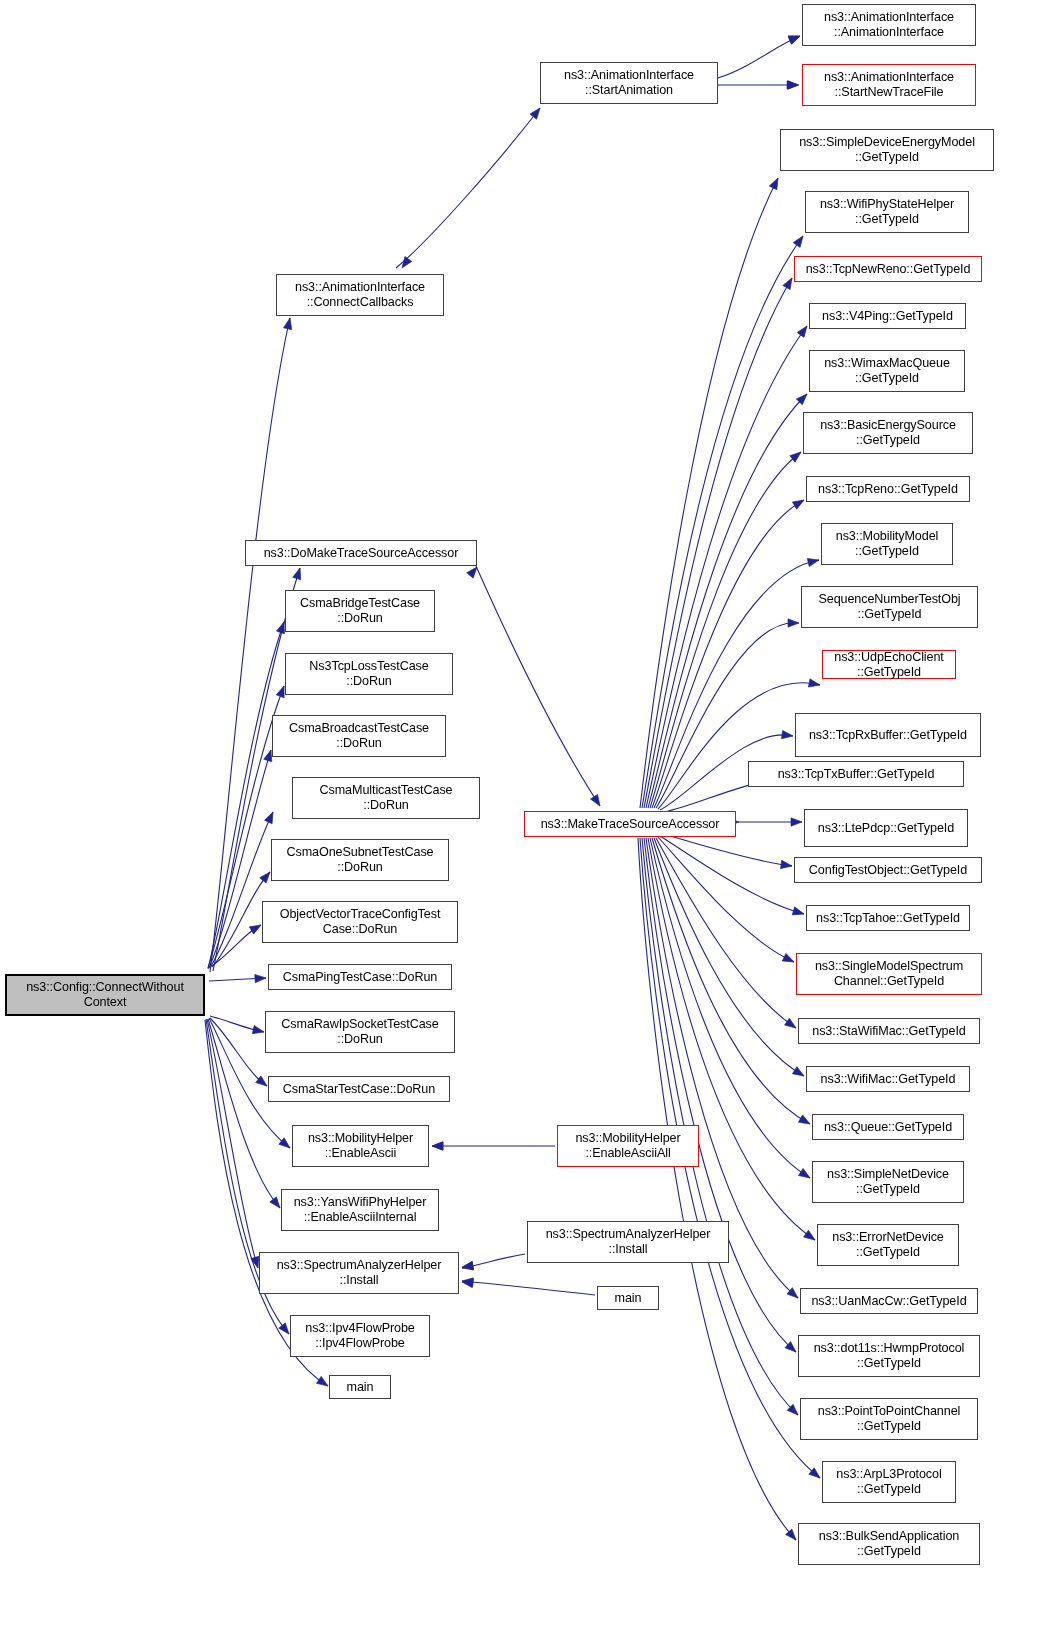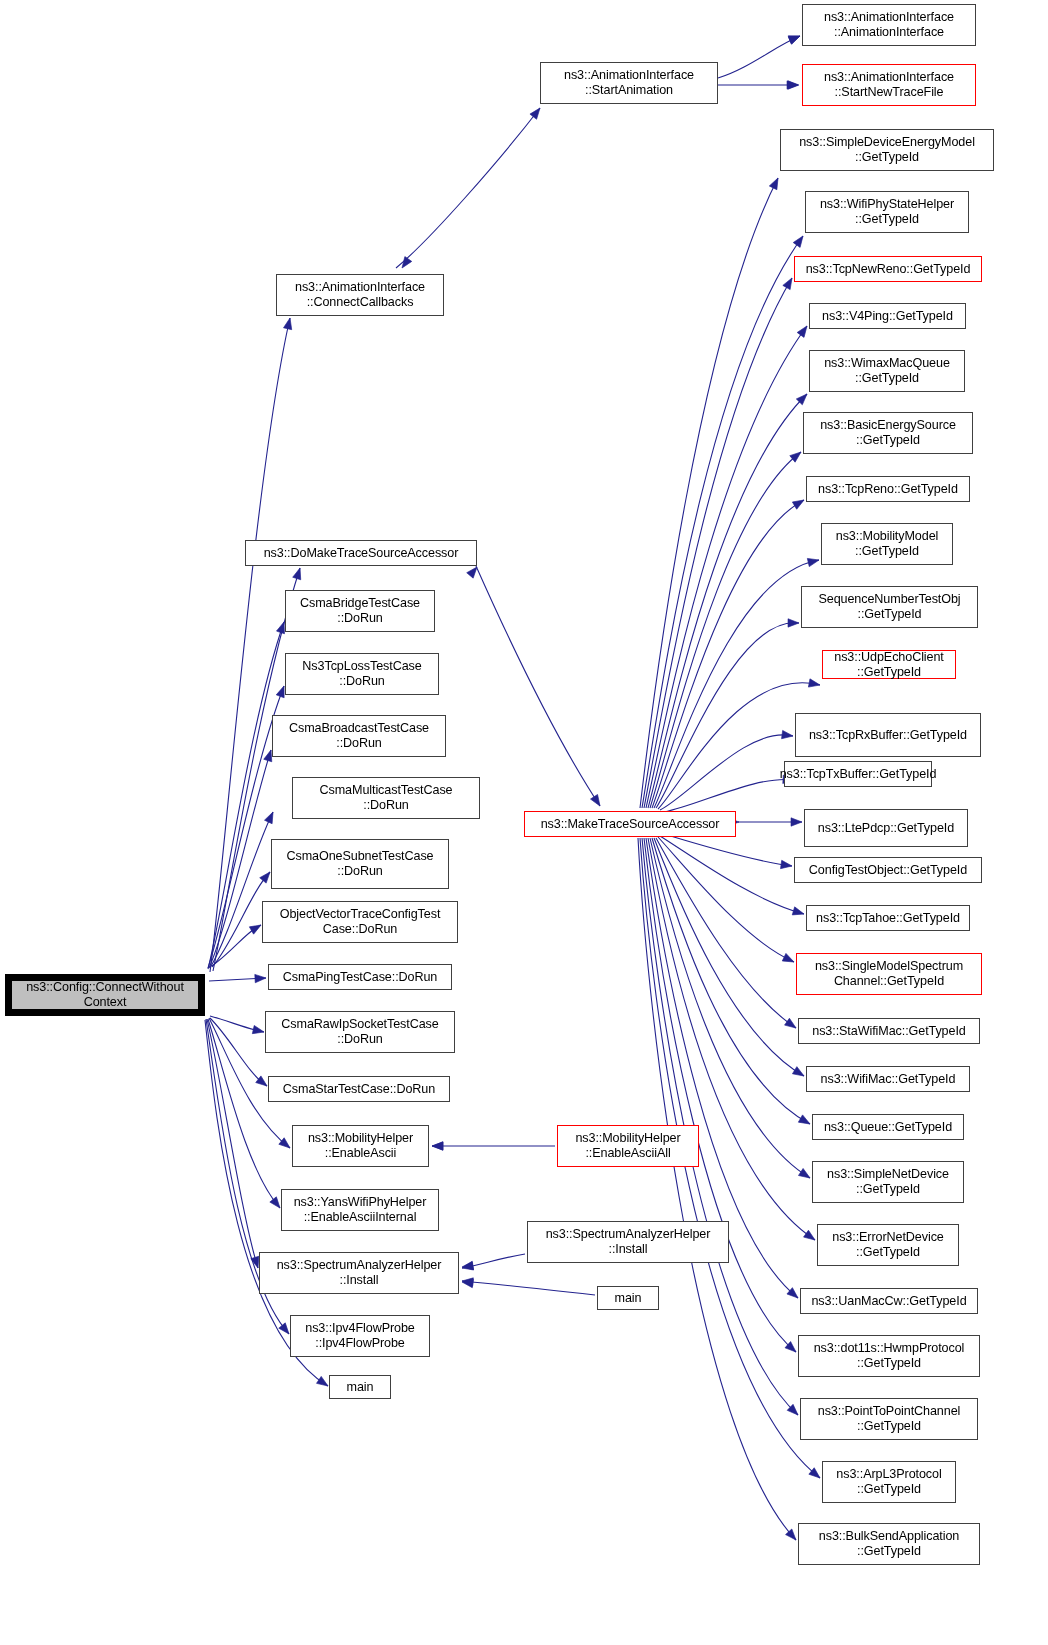--- a/index.html
+++ b/index.html
@@ -34,21 +34,21 @@
     color: #000000;
     font-size: 12.6px;
     line-height: 15px;
     letter-spacing: -0.1px;
     white-space: pre-line;
     padding: 0 3px;
     z-index: 5;
   }
   .node-box.focus {
     background: #bfbfbf;
-    border: 7px solid #000000;
+    border: 2px solid #000000;
   }
   .node-box.highlight {
     border: 1px solid #ff0000;
   }
   .edge {
     fill: none;
     stroke: #23238e;
     stroke-width: 1.1px;
   }
   .edge-head {
@@ -182,27 +182,27 @@
 ::StartAnimation</div>
       <div class="node-box" style="left: 802px; top: 4px; width: 174px; height: 42px;">ns3::AnimationInterface
 ::AnimationInterface</div>
       <div class="node-box highlight" style="left: 802px; top: 64px; width: 174px; height: 42px;">ns3::AnimationInterface
 ::StartNewTraceFile</div>
       <div class="node-box" style="left: 276px; top: 274px; width: 168px; height: 42px;">ns3::AnimationInterface
 ::ConnectCallbacks</div>
       <div class="node-box" style="left: 245px; top: 540px; width: 232px; height: 26px;">ns3::DoMakeTraceSourceAccessor</div>
       <div class="node-box" style="left: 285px; top: 590px; width: 150px; height: 42px;">CsmaBridgeTestCase
 ::DoRun</div>
-      <div class="node-box" style="left: 285px; top: 653px; width: 154px; height: 42px;">Ns3TcpLossTestCase
+      <div class="node-box" style="left: 285px; top: 653px; width: 168px; height: 42px;">Ns3TcpLossTestCase
 ::DoRun</div>
       <div class="node-box" style="left: 272px; top: 715px; width: 174px; height: 42px;">CsmaBroadcastTestCase
 ::DoRun</div>
       <div class="node-box" style="left: 292px; top: 777px; width: 188px; height: 42px;">CsmaMulticastTestCase
 ::DoRun</div>
-      <div class="node-box" style="left: 271px; top: 839px; width: 178px; height: 50px;">CsmaOneSubnetTestCase
+      <div class="node-box" style="left: 271px; top: 839px; width: 178px; height: 42px;">CsmaOneSubnetTestCase
 ::DoRun</div>
       <div class="node-box" style="left: 262px; top: 901px; width: 196px; height: 42px;">ObjectVectorTraceConfigTest
 Case::DoRun</div>
       <div class="node-box" style="left: 268px; top: 964px; width: 184px; height: 26px;">CsmaPingTestCase::DoRun</div>
       <div class="node-box" style="left: 265px; top: 1011px; width: 190px; height: 42px;">CsmaRawIpSocketTestCase
 ::DoRun</div>
       <div class="node-box" style="left: 268px; top: 1076px; width: 182px; height: 26px;">CsmaStarTestCase::DoRun</div>
       <div class="node-box" style="left: 292px; top: 1125px; width: 137px; height: 42px;">ns3::MobilityHelper
 ::EnableAscii</div>
       <div class="node-box highlight" style="left: 557px; top: 1125px; width: 142px; height: 42px;">ns3::MobilityHelper
@@ -229,21 +229,21 @@
       <div class="node-box" style="left: 803px; top: 412px; width: 170px; height: 42px;">ns3::BasicEnergySource
 ::GetTypeId</div>
       <div class="node-box" style="left: 806px; top: 476px; width: 164px; height: 26px;">ns3::TcpReno::GetTypeId</div>
       <div class="node-box" style="left: 821px; top: 523px; width: 132px; height: 42px;">ns3::MobilityModel
 ::GetTypeId</div>
       <div class="node-box" style="left: 801px; top: 586px; width: 177px; height: 42px;">SequenceNumberTestObj
 ::GetTypeId</div>
       <div class="node-box highlight" style="left: 822px; top: 650px; width: 134px; height: 29px;">ns3::UdpEchoClient
 ::GetTypeId</div>
       <div class="node-box" style="left: 795px; top: 713px; width: 186px; height: 44px;">ns3::TcpRxBuffer::GetTypeId</div>
-      <div class="node-box" style="left: 784px; top: 761px; width: 148px; height: 26px;">ns3::TcpTxBuffer::GetTypeId</div>
+      <div class="node-box" style="left: 748px; top: 761px; width: 216px; height: 26px;">ns3::TcpTxBuffer::GetTypeId</div>
       <div class="node-box" style="left: 804px; top: 809px; width: 164px; height: 38px;">ns3::LtePdcp::GetTypeId</div>
       <div class="node-box" style="left: 794px; top: 857px; width: 188px; height: 26px;">ConfigTestObject::GetTypeId</div>
       <div class="node-box" style="left: 806px; top: 905px; width: 164px; height: 26px;">ns3::TcpTahoe::GetTypeId</div>
       <div class="node-box highlight" style="left: 796px; top: 953px; width: 186px; height: 42px;">ns3::SingleModelSpectrum
 Channel::GetTypeId</div>
       <div class="node-box" style="left: 798px; top: 1018px; width: 182px; height: 26px;">ns3::StaWifiMac::GetTypeId</div>
       <div class="node-box" style="left: 806px; top: 1066px; width: 164px; height: 26px;">ns3::WifiMac::GetTypeId</div>
       <div class="node-box" style="left: 812px; top: 1114px; width: 152px; height: 26px;">ns3::Queue::GetTypeId</div>
       <div class="node-box" style="left: 812px; top: 1161px; width: 152px; height: 42px;">ns3::SimpleNetDevice
 ::GetTypeId</div>

